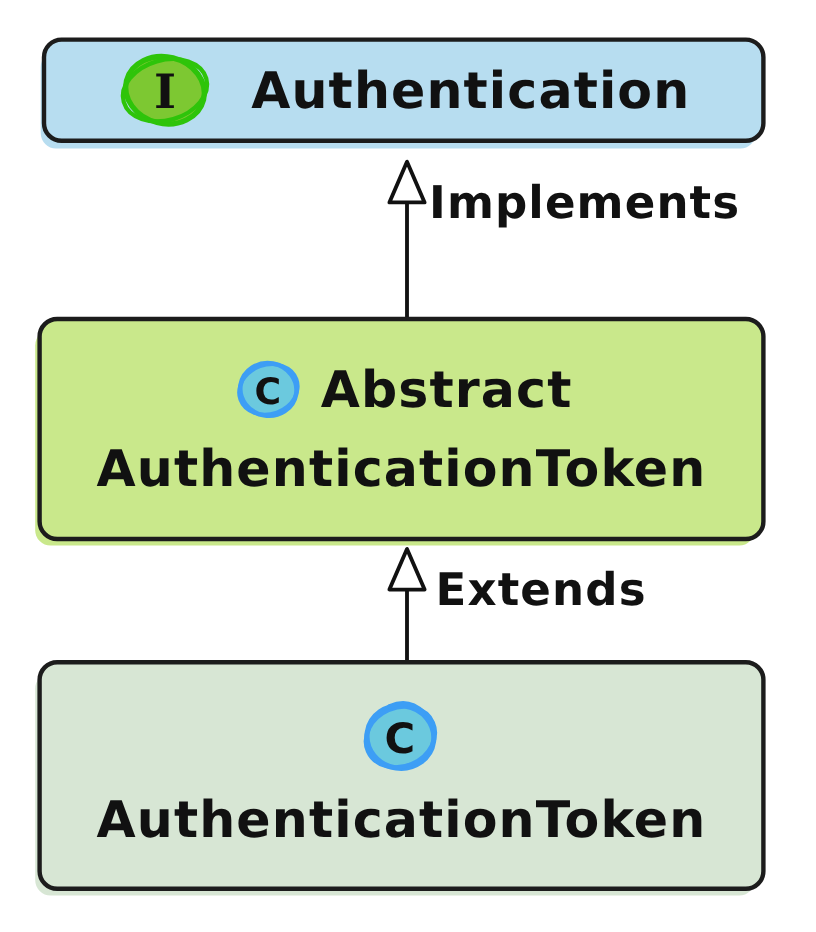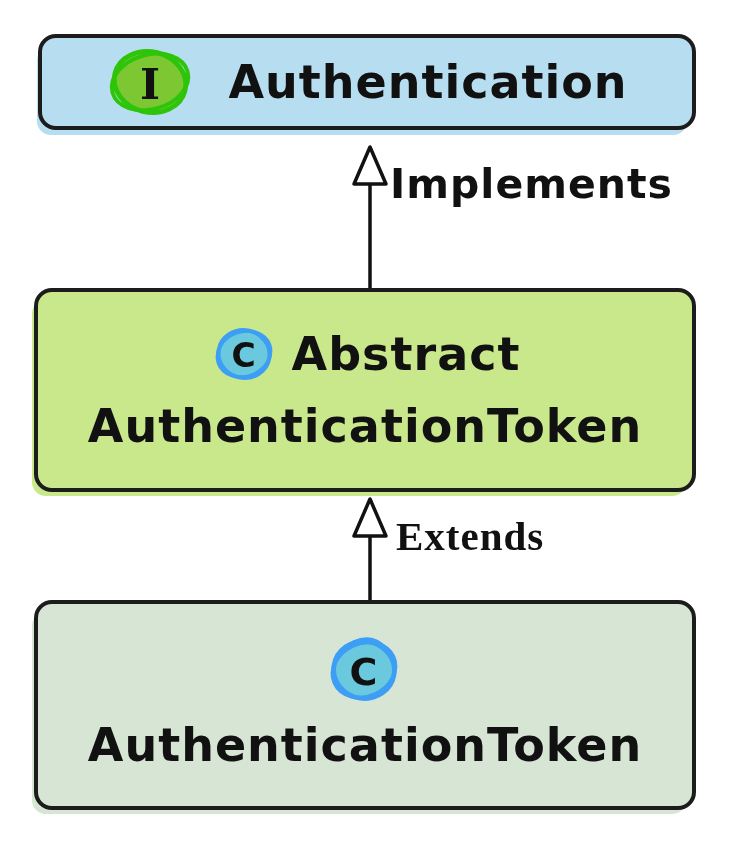--- a/index.html
+++ b/index.html
@@ -86,21 +86,21 @@
   .badge-c-mid { width: 68px; height: 66px; margin-right: 14px; }
   .badge-c-bottom { width: 76px; height: 80px; margin-right: 2px; }
   .edge-label {
     position: absolute;
     z-index: 2;
     font-size: 41px;
     letter-spacing: 1px;
     white-space: nowrap;
   }
   .edge-label-implements { left: 390px; top: 160px; }
-  .edge-label-extends   { left: 396px; top: 512px; font-family: Liberation Serif, serif; }
+  .edge-label-extends   { left: 396px; top: 512px; }
 </style>
 </head>
 <body>
 
 <div class="canvas">
 
   <svg class="arrows" viewBox="0 0 742 847" xmlns="http://www.w3.org/2000/svg">
     <g>
       <path d="M370 292 L370 183" stroke="#111111" stroke-width="3.5" fill="none" stroke-linecap="round"></path>
       <polygon points="370,147 354,184 386,184" fill="#ffffff" stroke="#111111" stroke-width="3.5" stroke-linejoin="round"></polygon>

